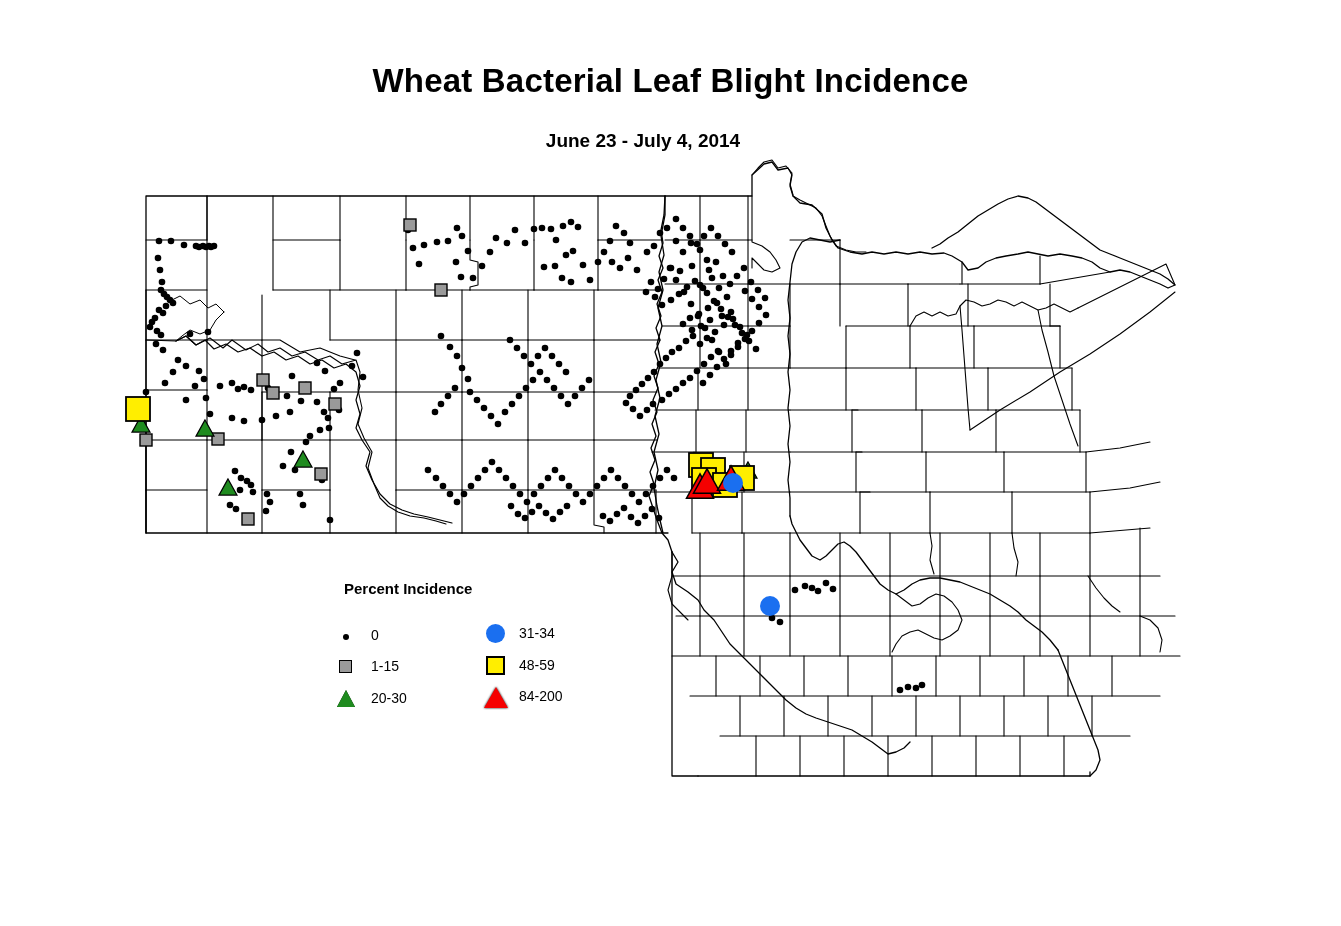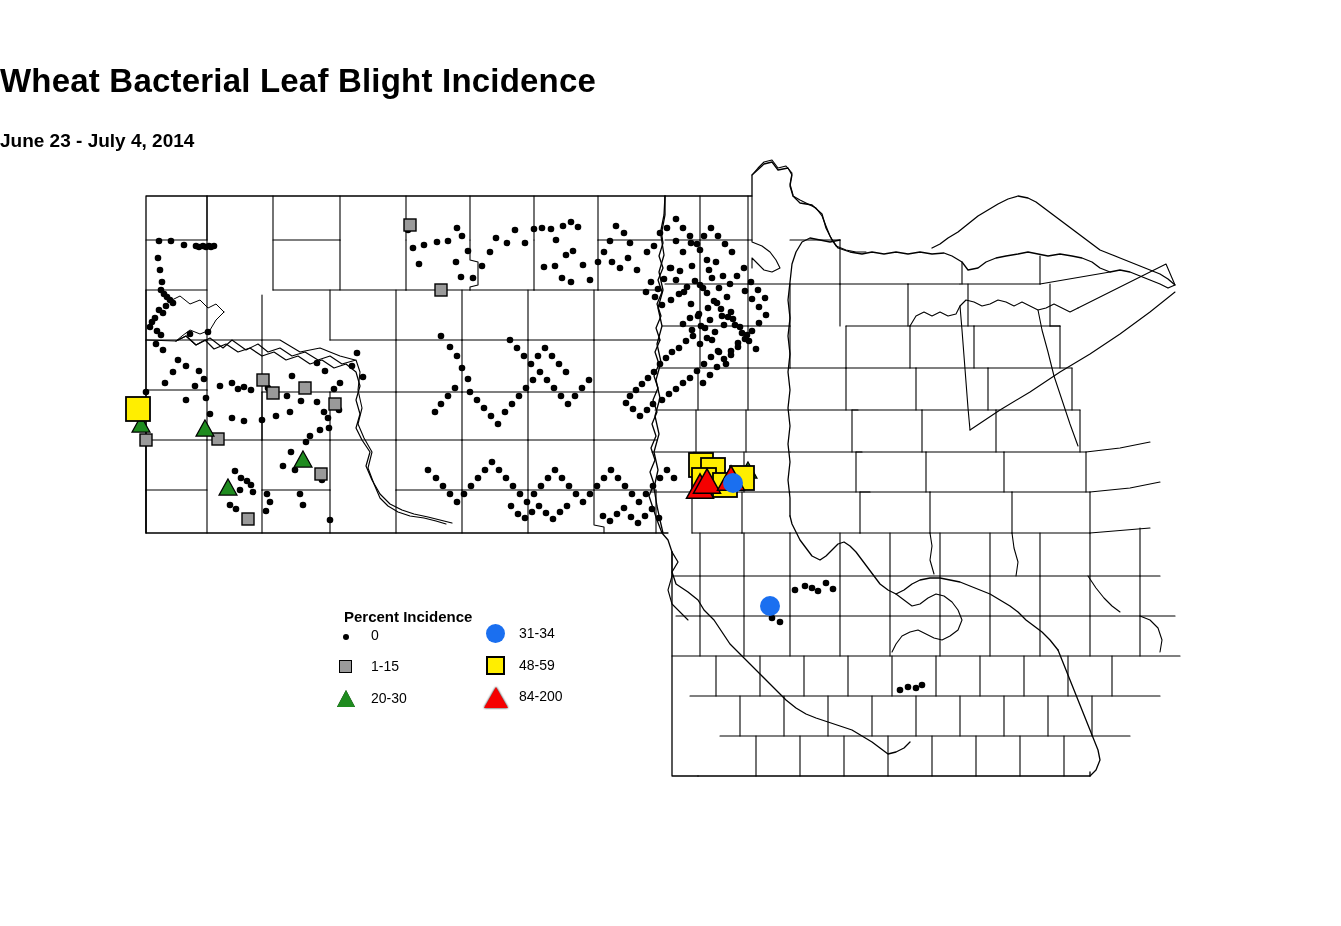--- a/index.html
+++ b/index.html
@@ -13,32 +13,32 @@
     height: 926px;
     background: #ffffff;
     font-family: "Liberation Sans", sans-serif;
     overflow: hidden;
   }
   #title {
     position: absolute;
     left: 0;
     top: 62px;
     width: 1341px;
-    text-align: left;
+    text-align: center;
     font-size: 33px;
     font-weight: bold;
     color: #000000;
     letter-spacing: 0.2px;
   }
   #subtitle {
     position: absolute;
     left: 0;
     top: 130px;
     width: 1286px;
-    text-align: left;
+    text-align: center;
     font-size: 19px;
     font-weight: bold;
     color: #000000;
   }
   #map-area {
     position: absolute;
     left: 0;
     top: 0;
     width: 1341px;
     height: 926px;
@@ -54,21 +54,20 @@
     height: 135px;
   }
   #legend-title {
     position: absolute;
     left: 9px;
     top: 0px;
     font-size: 15px;
     font-weight: bold;
     color: #000;
     white-space: nowrap;
-    margin-top: 28px;
   }
   .legend-row {
     position: absolute;
     height: 26px;
   }
   .legend-label {
     position: absolute;
     left: 36px;
     top: 3px;
     font-size: 14px;

